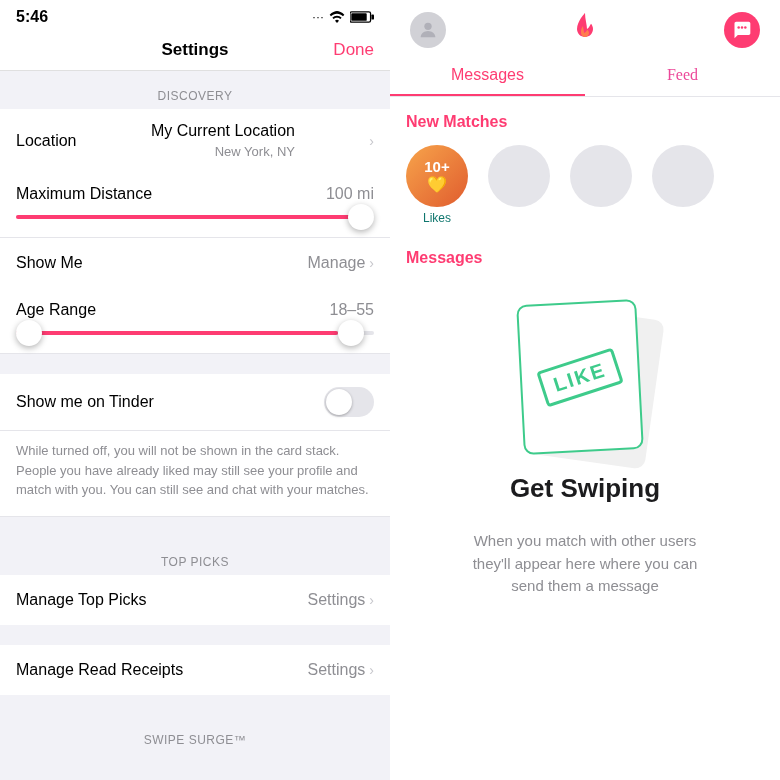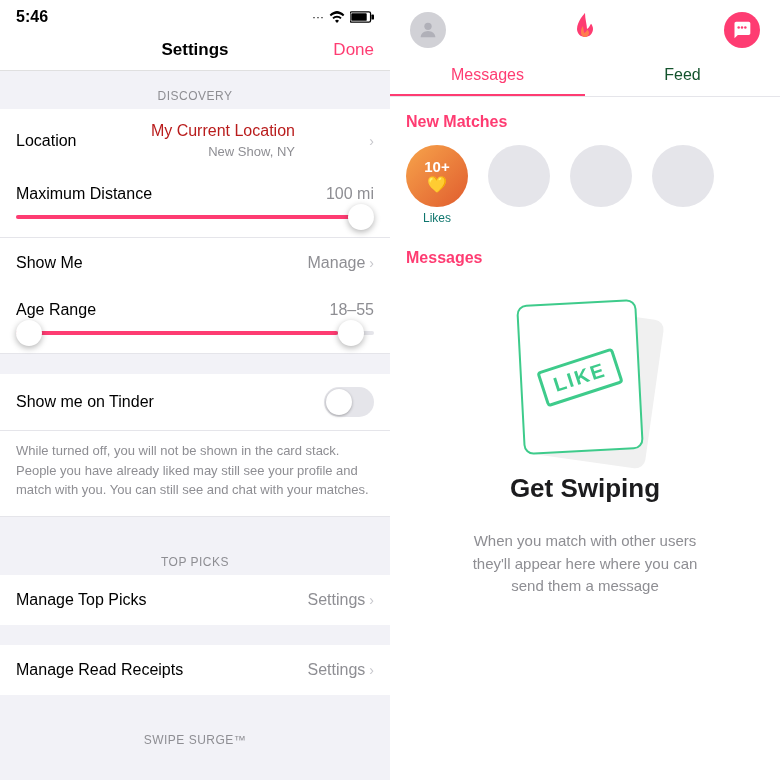--- a/index.html
+++ b/index.html
@@ -115,21 +115,21 @@
       font-size: 14px;
     }
 
     .location-values {
       display: flex;
       flex-direction: column;
       align-items: flex-end;
     }
     .location-main {
       font-size: 16px;
-      color: #b91c1c;
+      color: #000000;
     }
     .location-sub {
       font-size: 13px;
       color: #8e8e93;
     }
 
     
     .slider-container {
       background: #fff;
       padding: 0 16px 14px;
@@ -264,21 +264,22 @@
       padding: 10px 0;
       font-size: 16px;
       cursor: pointer;
     }
     .tab-active {
       color: #fe3c72;
       border-bottom: 2px solid #fe3c72;
       font-weight: 500;
     }
     .tab-inactive {
-      color: #14532d;
+      color: #ec4899;
+      font-family: Liberation Serif, serif;
     }
 
     .messages-content {
       flex: 1;
       padding: 16px;
       overflow-y: auto;
     }
 
     .section-heading {
       font-size: 16px;
@@ -440,21 +441,21 @@
   <div class="settings-content">
 
     <div class="section-label">DISCOVERY</div>
 
     <div class="settings-group">
 
       <div class="settings-row">
         <span class="row-label">Location</span>
         <div class="row-value location-values">
           <span class="location-main">My Current Location</span>
-          <span class="location-sub">New Show, NY</span>
+          <span class="location-sub">New York, NY</span>
         </div>
         <span class="chevron">›</span>
       </div>
     </div>
 
     <div class="slider-container settings-group">
       <div class="slider-row-top">
         <span class="row-label">Maximum Distance</span>
         <span class="row-value">100 mi</span>
       </div>

